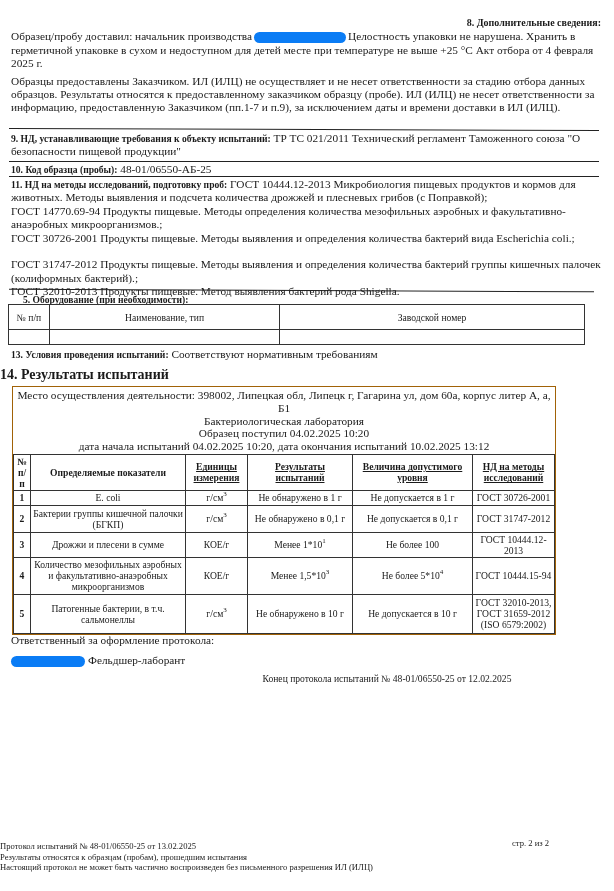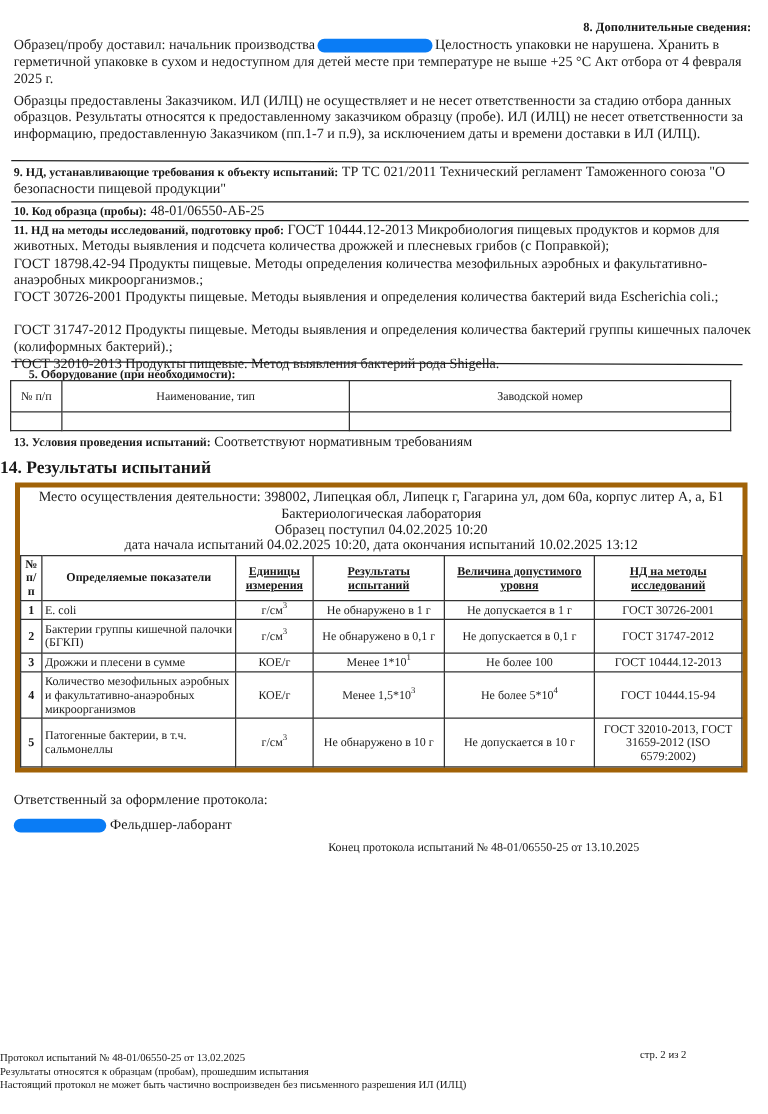--- a/index.html
+++ b/index.html
@@ -38,32 +38,32 @@
     border-collapse: collapse; font-size: 9.6px; line-height: 11px;
   }
   table.equip td { border: 1px solid #333; text-align: center; padding: 1px 2px; }
   table.equip tr.h td { height: 22px; }
   table.equip tr.e td { height: 12px; }
 
   #s13 { left: 11px; top: 348px; width: 590px; }
   #s14 { left: 0; top: 368px; width: 614px; text-align: left; font-weight: bold; font-size: 14px; }
 
   .results {
-    position: absolute; left: 12px; top: 386px; width: 586px;
-    border: 4px solid #a16207; box-sizing: border-box; font-family: Liberation Serif, serif;
+    position: absolute; left: 12px; top: 386px; width: 544px;
+    border: 1px solid #a16207; box-sizing: border-box; font-family: Liberation Serif, serif;
   }
   .results .head { text-align: center; font-size: 11.3px; line-height: 12.8px; padding: 2px 2px 1px; }
   table.res {
     width: 100%; border-collapse: collapse; font-size: 9.6px; line-height: 11px;
   }
   table.res td, table.res th { border: 1px solid #333; padding: 1px 2px; }
   table.res th { font-weight: bold; text-align: center; font-size: 9.6px; }
   table.res th u { text-decoration: underline; }
   table.res td.c { text-align: center; }
-  table.res td.l { text-align: left; margin-left: 30px; }
+  table.res td.l { text-align: center; margin-left: 30px; }
   table.res tr.r1 td { height: 12px; }
   table.res tr.r2 td { height: 24px; }
   table.res tr.r3 td { height: 12px; }
   table.res tr.r4 td { height: 34px; }
   table.res tr.r5 td { height: 36px; }
   sup { font-size: 7px; line-height: 0; vertical-align: 5px; }
   .res td.num { font-weight: bold; text-align: center; }
 
   #resp { left: 11px; top: 634px; width: 400px; }
   #resp .line2 { margin-top: 7px; }
@@ -90,21 +90,21 @@
 
 <div id="s10" class="abs">
   <span class="small-b">10. Код образца (пробы):</span>
   <span>48-01/06550-АБ-25</span>
 </div>
 <div id="line10" class="hline"></div>
 
 <div id="s11" class="abs">
   <span class="small-b">11. НД на методы исследований, подготовку проб:</span>
   <span>ГОСТ 10444.12-2013 Микробиология пищевых продуктов и кормов для животных. Методы выявления и подсчета количества дрожжей и плесневых грибов (с Поправкой);</span><br>
-  <span>ГОСТ 18798.42-94 Продукты пищевые. Методы определения количества мезофильных аэробных и факультативно-анаэробных микроорганизмов.;</span><br>
+  <span>ГОСТ 14770.69-94 Продукты пищевые. Методы определения количества мезофильных аэробных и факультативно-анаэробных микроорганизмов.;</span><br>
   <span>ГОСТ 30726-2001 Продукты пищевые. Методы выявления и определения количества бактерий вида Escherichia coli.;</span><br>
   <br>
   <span>ГОСТ 31747-2012 Продукты пищевые. Методы выявления и определения количества бактерий группы кишечных палочек (колиформных бактерий).;</span><br>
   <span>ГОСТ 32010-2013 Продукты пищевые. Метод выявления бактерий рода Shigella.</span>
 </div>
 <div id="line11" class="hline"></div>
 
 <div id="s12" class="abs small-b">5. Оборудование (при необходимости):</div>
 <table class="equip">
   <tbody>
@@ -189,20 +189,20 @@
     </table>
 </div>
 
 <div id="resp" class="abs">
   <div>Ответственный за оформление протокола:</div>
   <div class="line2">
     <span class="redact" style="width:74px;margin-right:3px;"></span><span>Фельдшер-лаборант</span>
   </div>
 </div>
 
-<div id="endline" class="abs">Конец протокола испытаний № 48-01/06550-25 от 13.10.2025</div>
+<div id="endline" class="abs">Конец протокола испытаний № 48-01/06550-25 от 12.02.2025</div>
 
 <div id="pagenum" class="abs">стр. 2 из 2</div>
 <div id="footer" class="abs">
   <div>Протокол испытаний № 48-01/06550-25 от 13.02.2025</div>
   <div>Результаты относятся к образцам (пробам), прошедшим испытания</div>
   <div>Настоящий протокол не может быть частично воспроизведен без письменного разрешения ИЛ (ИЛЦ)</div>
 </div>
 
 </body></html>

